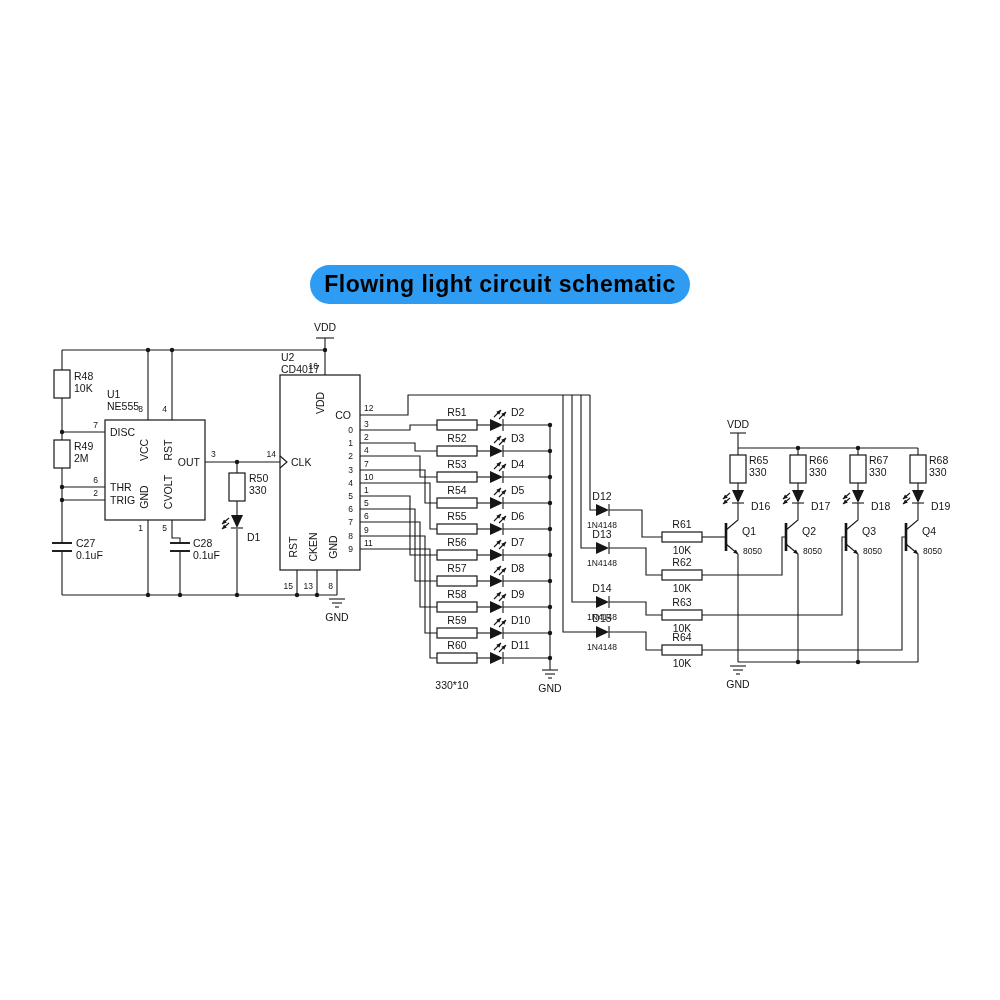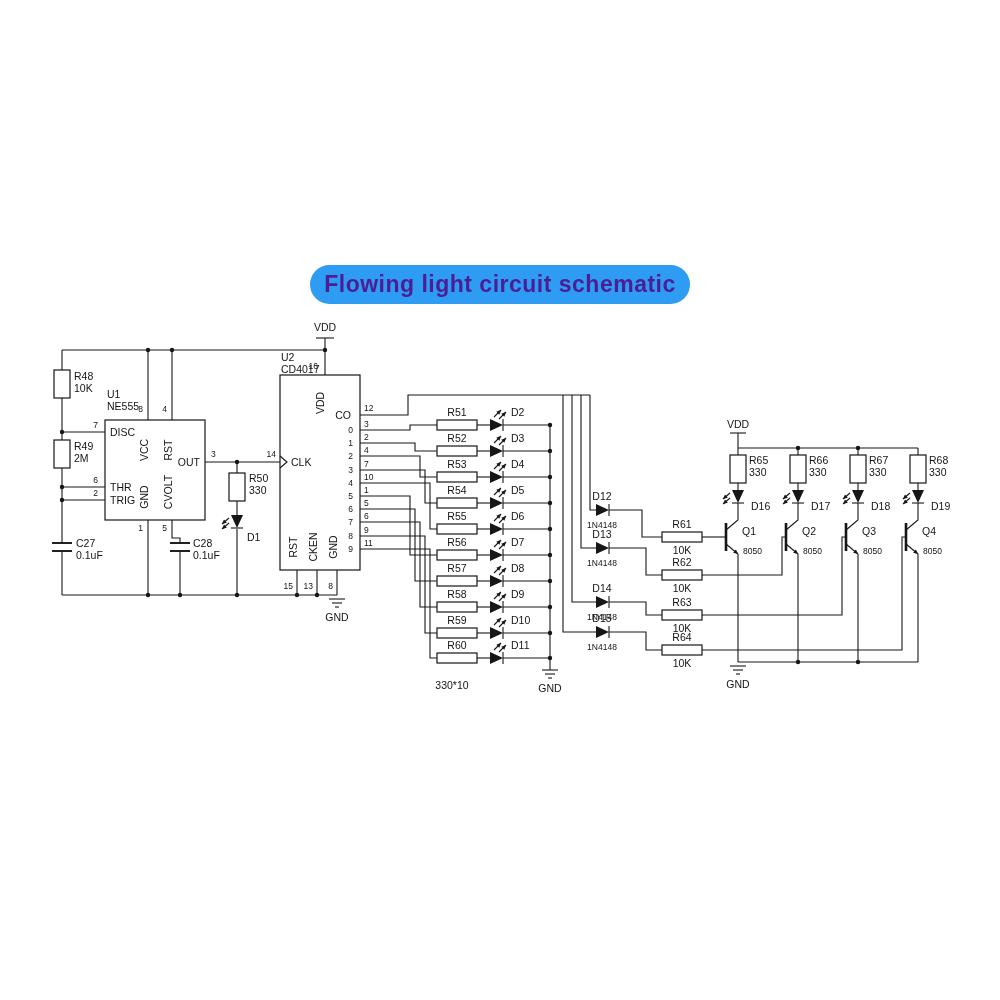--- a/index.html
+++ b/index.html
@@ -1,20 +1,20 @@
 <!DOCTYPE html>
 <html><head>
 <meta charset="utf-8">
 <style>
   html,body{margin:0;padding:0;background:#ffffff;}
   .stage{position:relative;width:1000px;height:1000px;background:#ffffff;overflow:hidden;
          font-family:"Liberation Sans",sans-serif;}
   .banner{position:absolute;left:310px;top:265px;width:380px;height:39px;background:#2e9cf3;
           border-radius:20px;display:flex;align-items:center;justify-content:center;}
-  .banner span{color:#4c1d95;font-weight:bold;font-size:23px;letter-spacing:.5px;
+  .banner span{color:#000000;font-weight:bold;font-size:23px;letter-spacing:.5px;
                font-family:"Liberation Sans",sans-serif;}
   svg{position:absolute;left:0;top:0;}
   svg line,svg polyline{stroke:#161616;stroke-width:1.1;fill:none;}
   svg .plate{stroke-width:1.9;}
   svg .bar{stroke-width:2.6;}
   svg rect.resistor-body,svg rect.ic-body{fill:none;stroke:#161616;stroke-width:1.2;}
   svg polygon{fill:#161616;stroke:none;}
   svg text{font-family:"Liberation Sans",sans-serif;font-size:10.5px;fill:#141414;}
   svg text.pin{font-size:8.5px;}
   svg circle.dot{fill:#161616;stroke:none;}

